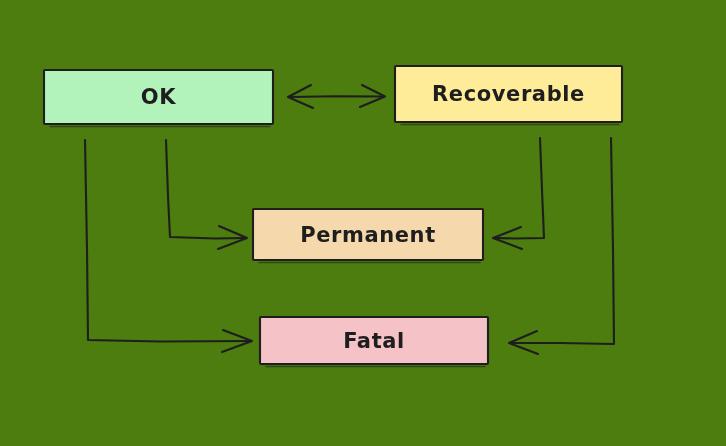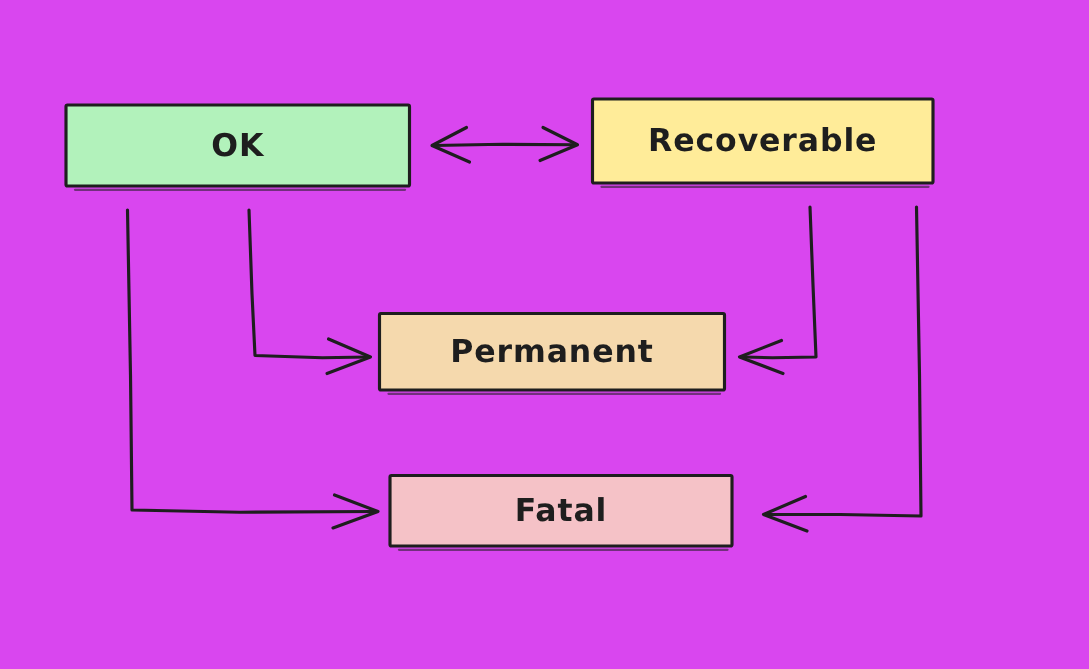--- a/index.html
+++ b/index.html
@@ -58,21 +58,21 @@
     fill: none;
     stroke: #1e1e1e;
     stroke-width: 2.1;
     stroke-linecap: round;
     stroke-linejoin: round;
   }
 </style>
 </head>
 <body>
 
-<div id="canvas" style="background: #d946ef;">
+<div id="canvas" style="background: #4d7c0f;">
 
   <svg id="diagram-svg" viewBox="0 0 726 446" xmlns="http://www.w3.org/2000/svg">
 
     <g>
       <path class="edge-path" d="M 289 97 L 335 96.2 L 383 96.5"></path>
       <path class="edge-head" d="M 311 85 L 288 97 L 313 108"></path>
       <path class="edge-head" d="M 362 85 L 385 96.5 L 360 107"></path>
     </g>
 
     <g>

